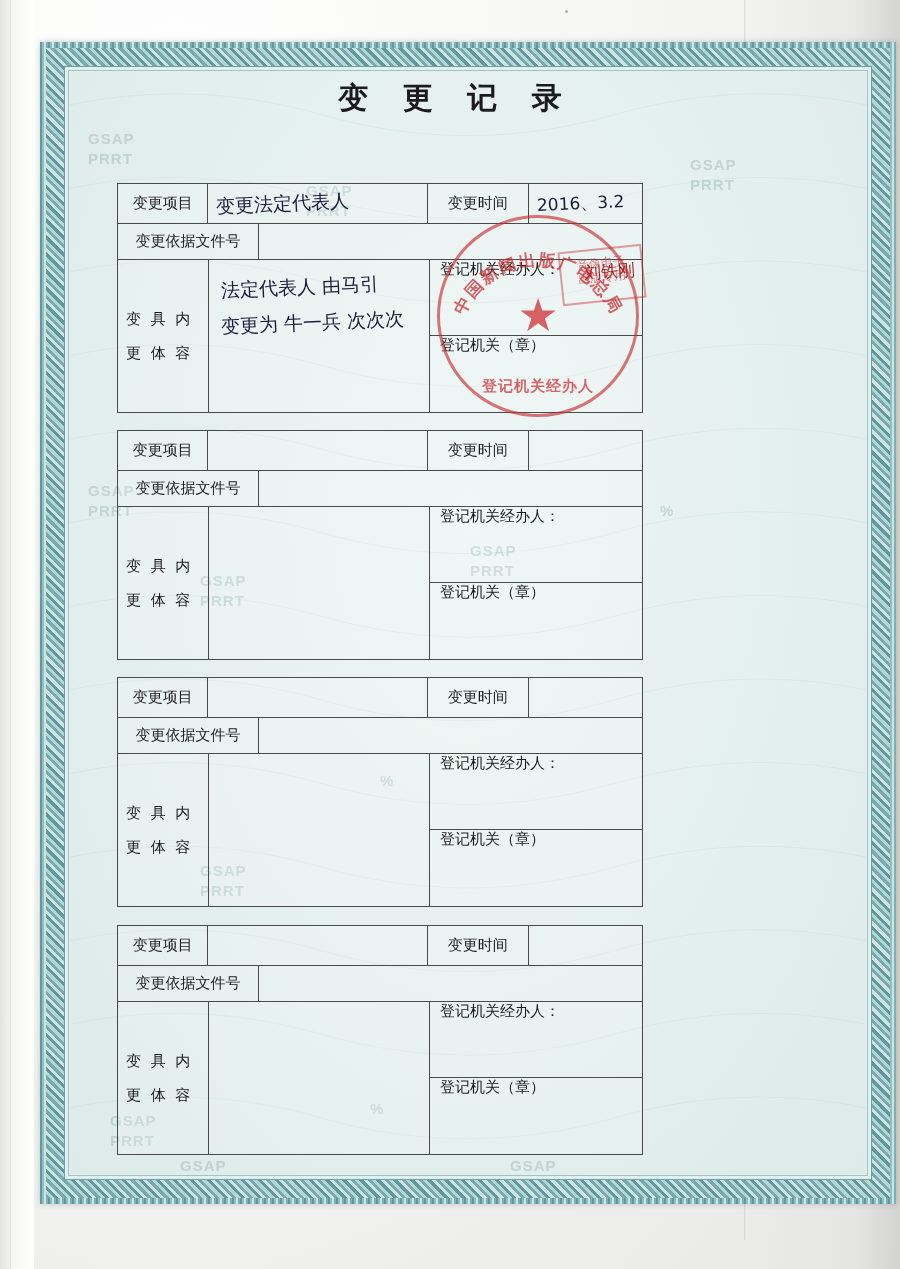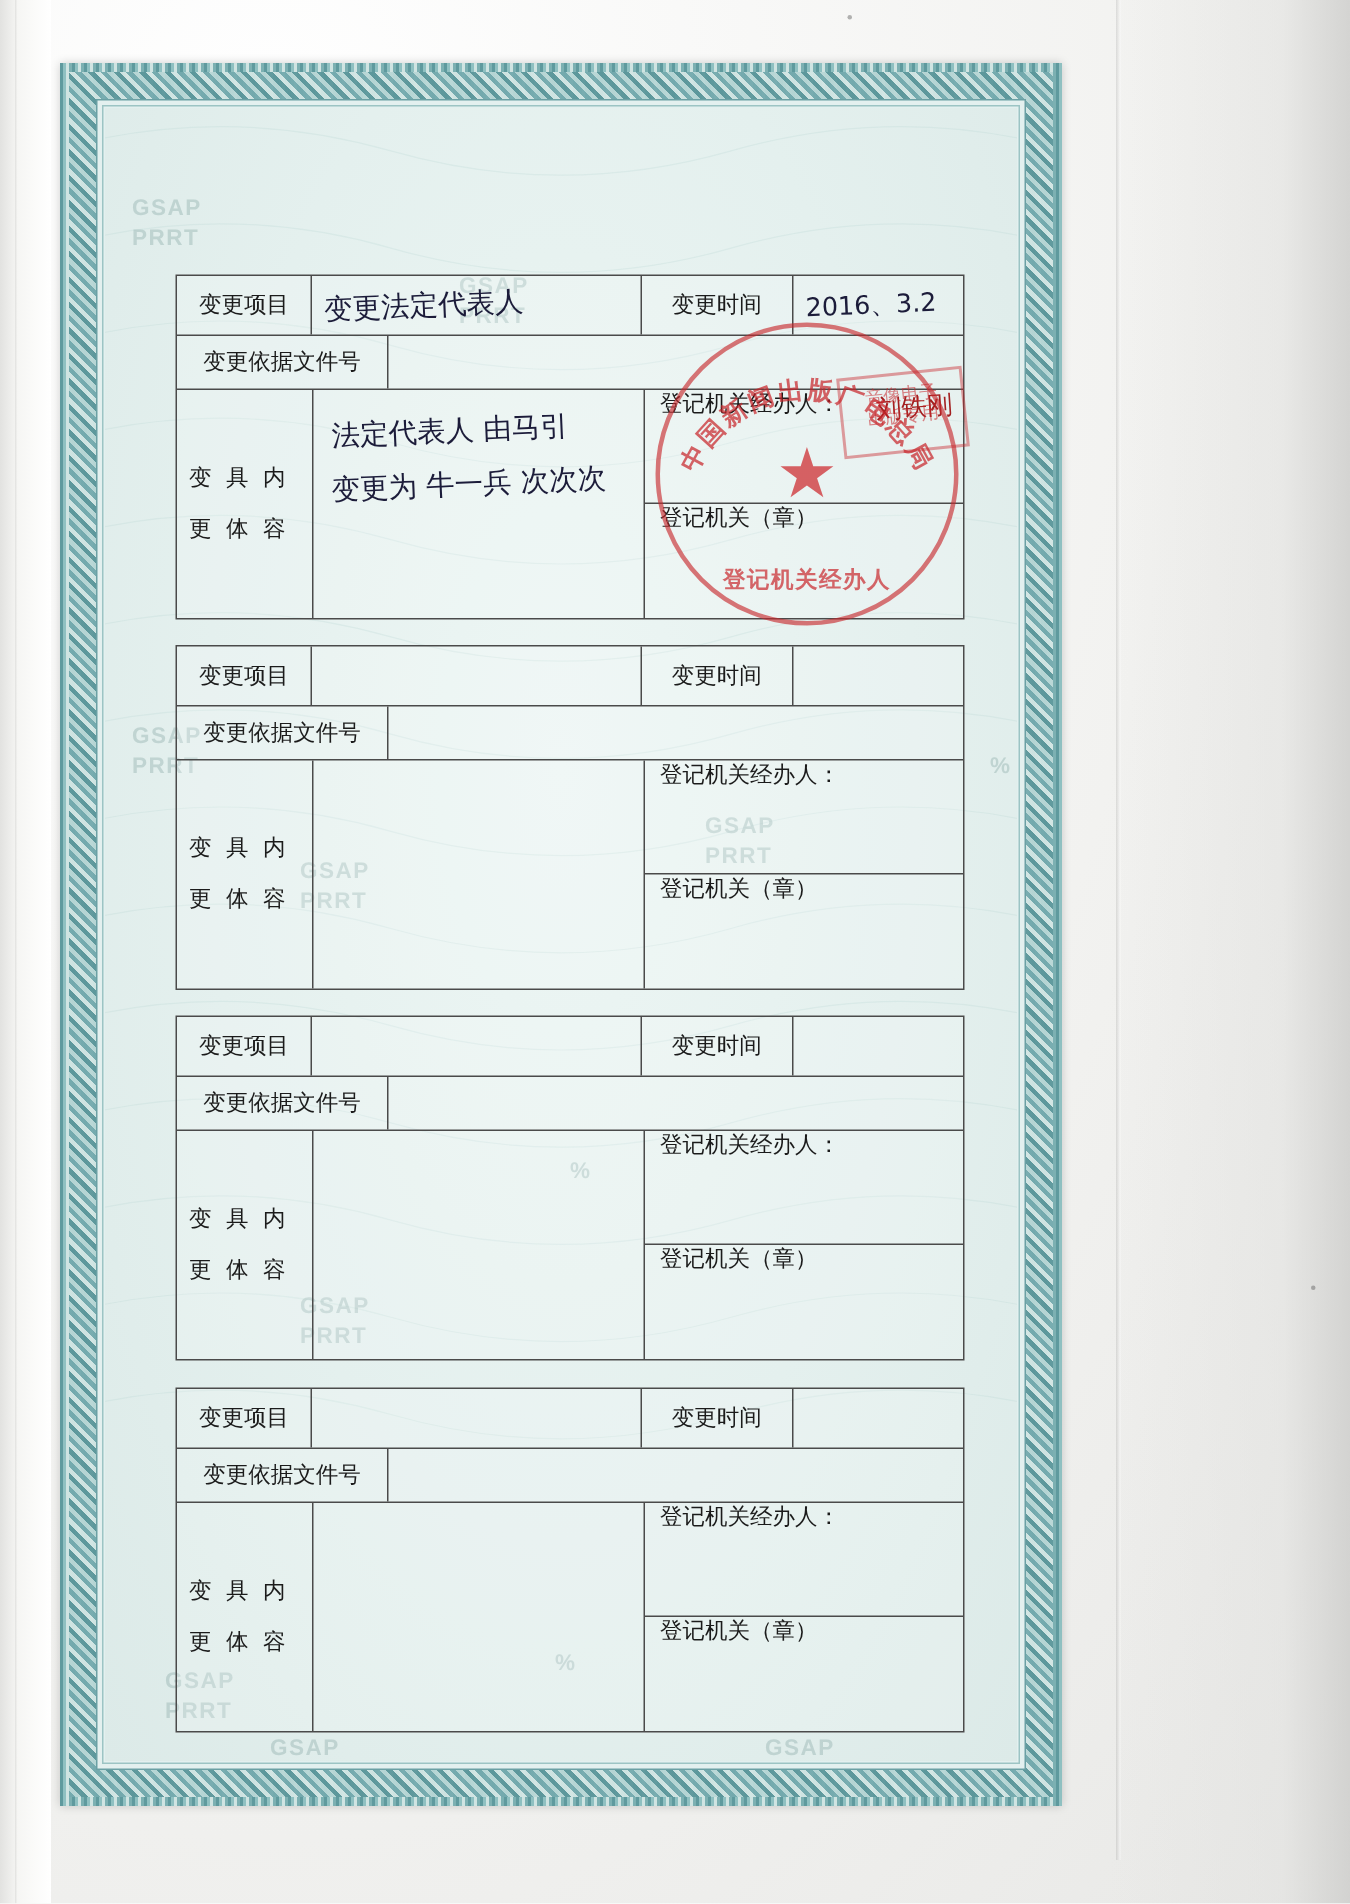--- a/index.html
+++ b/index.html
@@ -58,21 +58,21 @@
     width: 3px; height: 3px;
     border-radius: 50%;
     background: rgba(90,90,90,.45);
   }
 
   
   #cert {
     position: absolute;
     left: 40px;
     top: 42px;
-    width: 668px;
+    width: 856px;
     height: 1162px;
     background: #ddecec;
     box-shadow: 0 0 6px rgba(0,0,0,0.18);
   }
   
   .border-outer {
     position: absolute;
     inset: 0;
     padding: 0;
     background:
@@ -353,20 +353,21 @@
       <div class="wm-text" style="left:110px; top:1085px">GSAP</div>
 
       <div class="wm-text" style="left:440px; top:1085px">GSAP</div>
 
       <div class="wm-text" style="left:590px; top:430px">%</div>
       <div class="wm-text" style="left:310px; top:700px">%</div>
       <div class="wm-text" style="left:300px; top:1028px">%</div>
     </div>
   </div>
 
+  <div id="title">变 更 记 录</div>
 
   <div class="record" style="top:183px">
     <div class="row r1">
       <div class="cell lbl-item">变更项目</div>
       <div class="cell val-item">
         <span class="hand">变更法定代表人</span>
       </div>
       <div class="cell lbl-time">变更时间</div>
       <div class="cell val-time">
         <span class="hand sm">2016、3.2</span>

